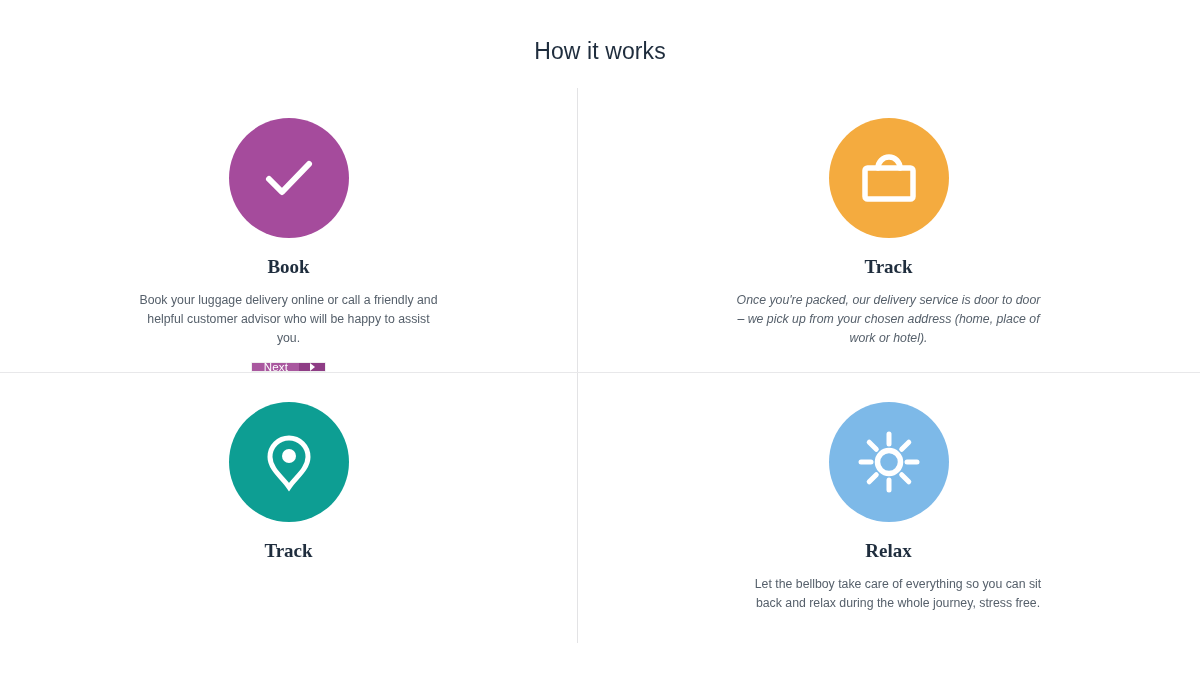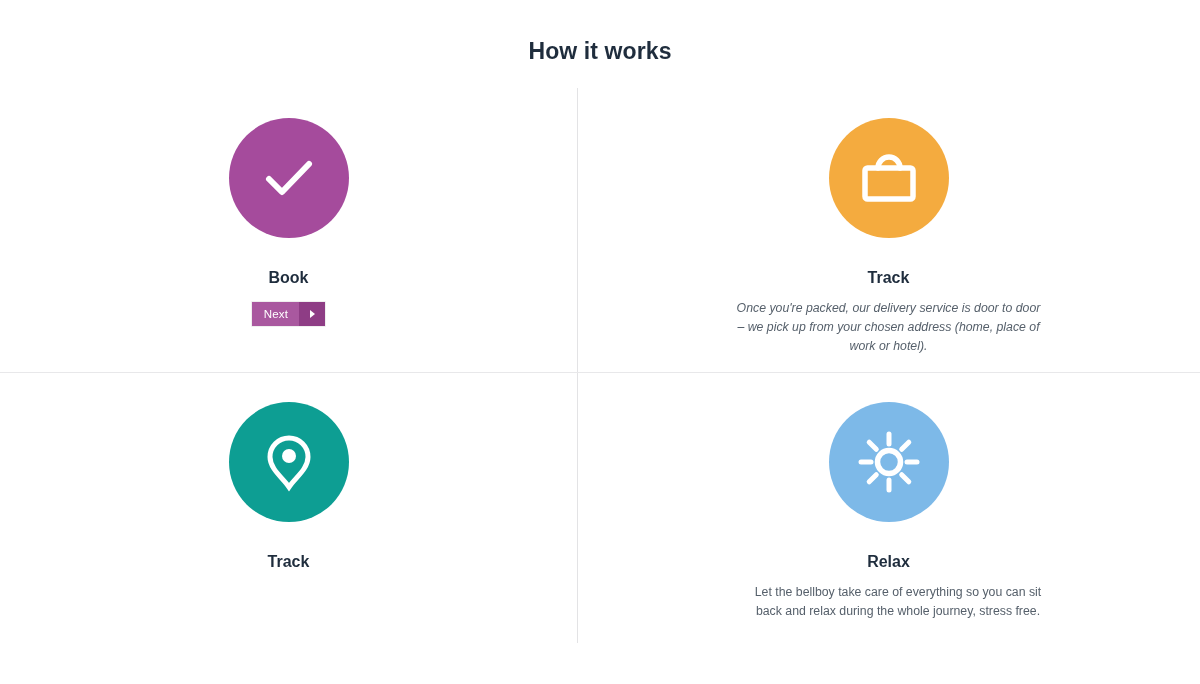--- a/index.html
+++ b/index.html
@@ -21,21 +21,21 @@
   }
 
   
   .page-title {
     position: absolute;
     top: 38px;
     left: 0;
     width: 1200px;
     text-align: center;
     font-size: 23px;
-    font-weight: bold;
+    font-weight: normal;
     color: #1f2d3d;
     letter-spacing: 0.1px;
   }
 
   
   .divider-v {
     position: absolute;
     left: 577px;
     top: 88px;
     width: 1px;
@@ -76,25 +76,26 @@
     height: 120px;
     border-radius: 50%;
     display: flex;
     align-items: center;
     justify-content: center;
     flex: 0 0 auto;
   }
   .icon-circle svg { display: block; }
 
   .step-title {
-    margin-top: 30px;
-    font-size: 16px;
+    margin-top: 18px;
+    font-size: 19px;
     font-weight: bold;
     color: #1f2d3d;
     line-height: 1.2;
+    font-family: Liberation Serif, serif;
   }
 
   .step-desc {
     margin-top: 12px;
     width: 300px;
     text-align: center;
     font-size: 12.3px;
     line-height: 1.55;
     color: #56606b;
   }
@@ -153,20 +154,21 @@
 
   <div class="steps">
 
     <div class="step step--book">
       <div class="icon-circle" style="background:#a54b9c;">
         <svg width="70" height="70" viewBox="0 0 70 70">
           <polyline points="15,36 28,49 55,21" fill="none" stroke="#ffffff" stroke-width="6" stroke-linecap="round" stroke-linejoin="round"></polyline>
         </svg>
       </div>
       <div class="step-title">Book</div>
+      <div class="step-desc">Book your luggage delivery online or call a friendly and helpful customer advisor who will be happy to assist you.</div>
       <button class="next-button">
         <span class="next-button__label">Next</span>
         <span class="next-button__arrow">
           <span class="tri"></span>
         </span>
       </button>
     </div>
 
     <div class="step step--pack">
       <div class="icon-circle" style="background:#f4ab3f;">

